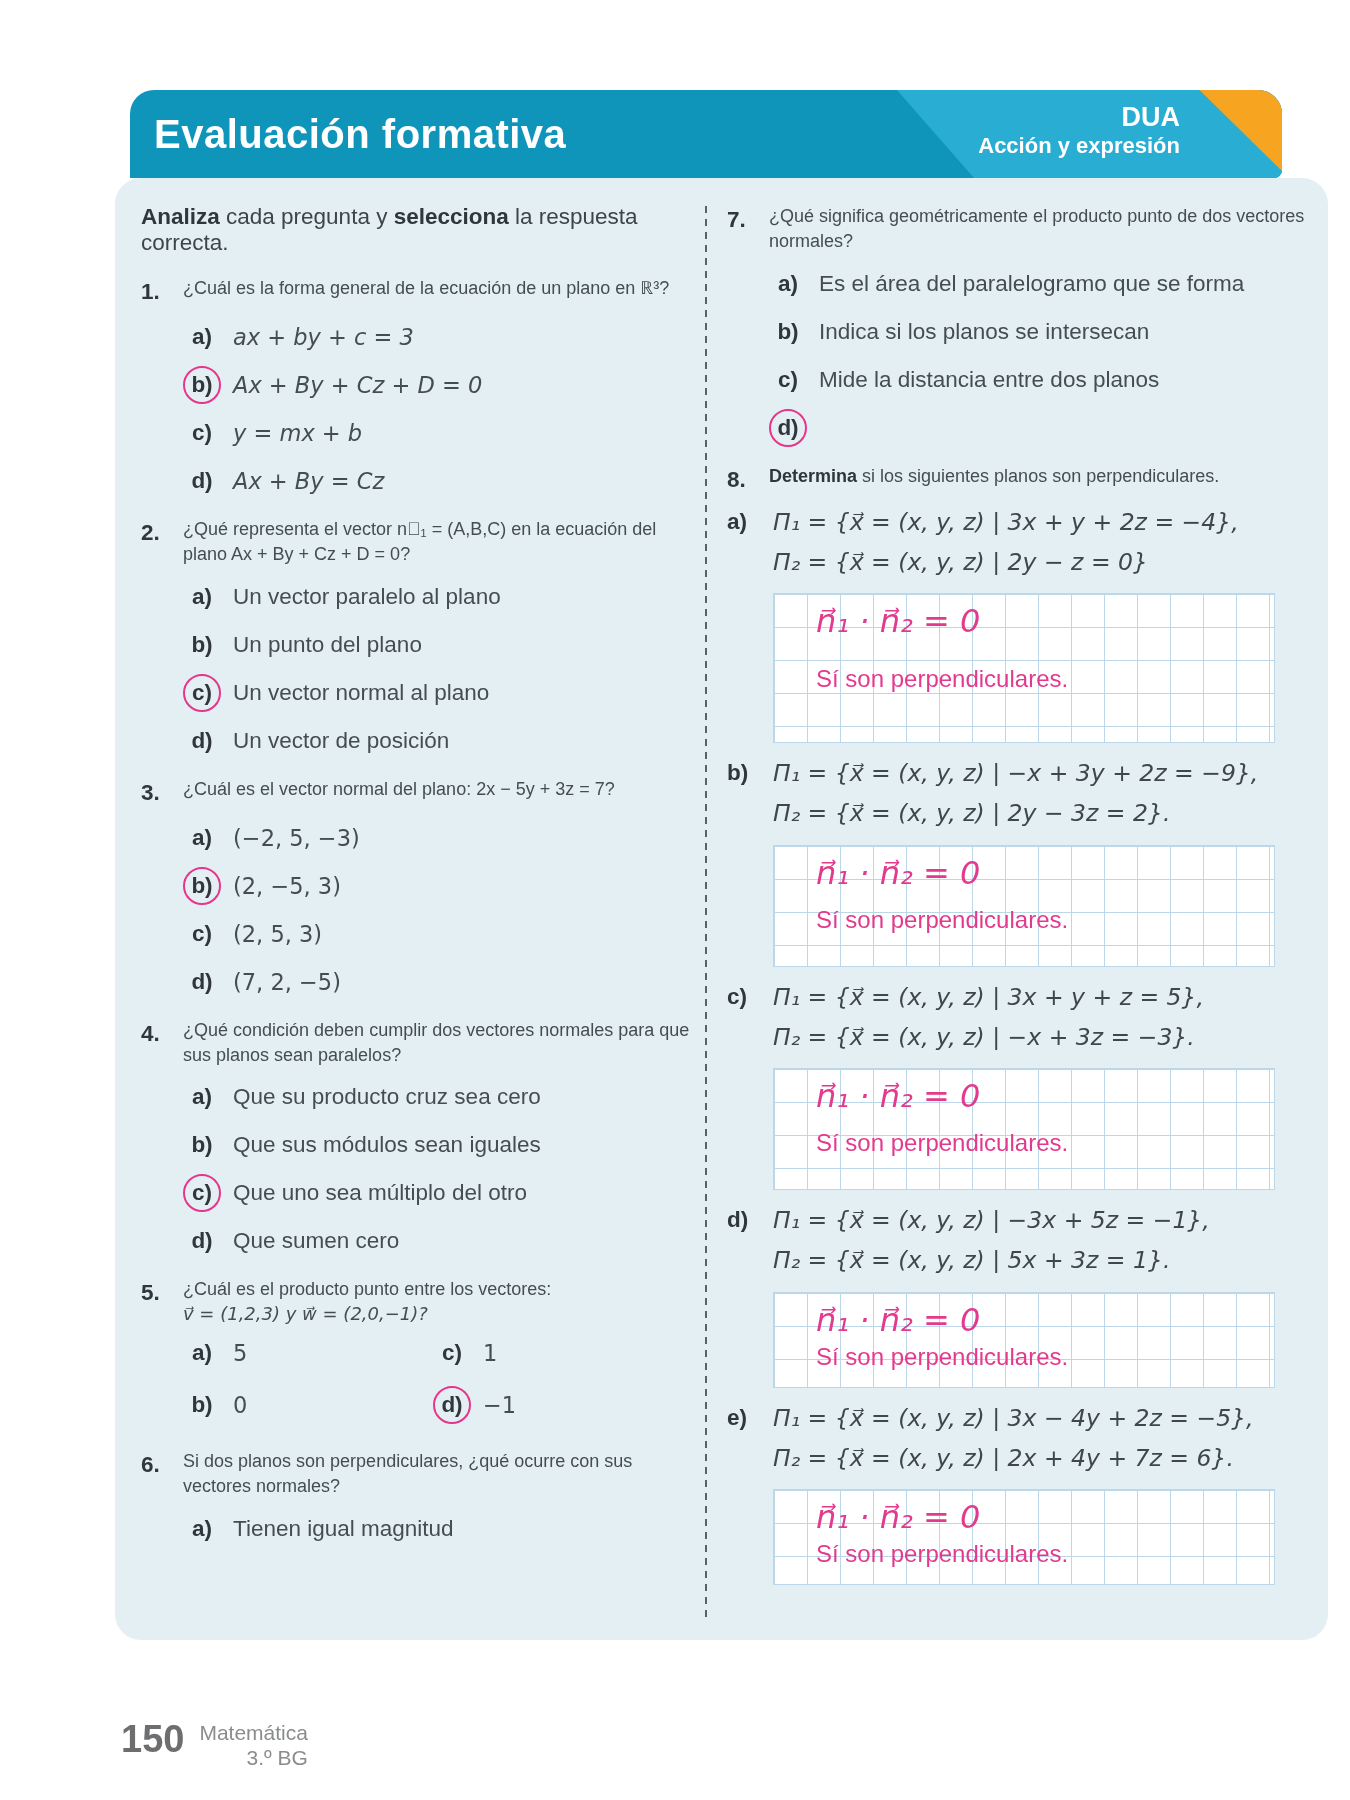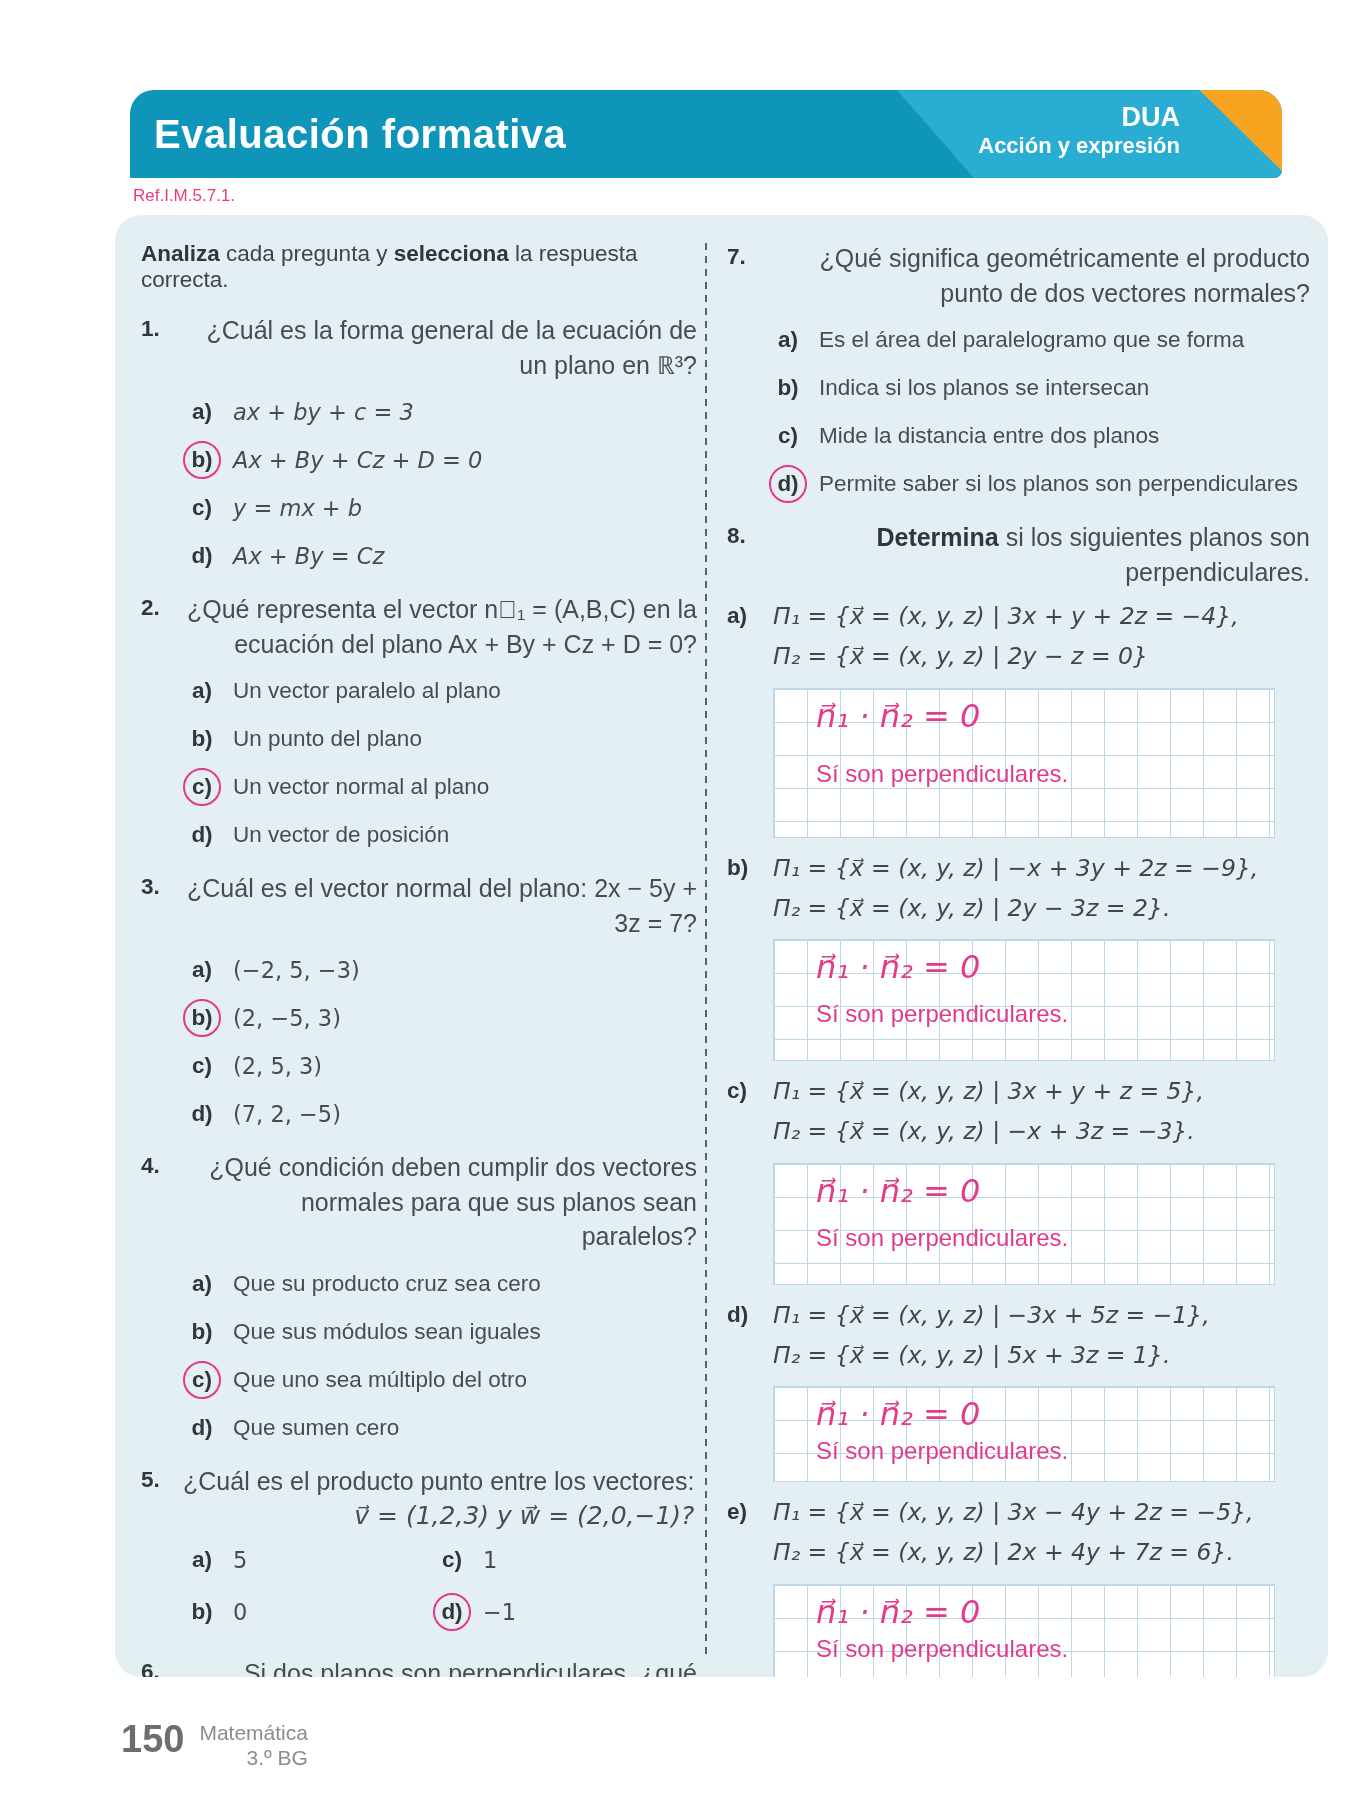--- a/index.html
+++ b/index.html
@@ -29,21 +29,21 @@
   .divider{width:2px;flex:none;margin:2px 10px 14px 8px;
      background-image:repeating-linear-gradient(to bottom,#54646b 0 7px,transparent 7px 13px);}
   .col-right{flex:1;padding-left:10px;min-width:0;}
 
   .intro{margin:0 0 20px;font-size:22.5px;color:#3e4549;}
   .b{font-weight:bold;color:#2f373c;}
 
   .question{margin-bottom:16px;}
   .q-head{display:flex;margin-bottom:10px;}
   .q-num{width:42px;flex:none;font-weight:bold;font-size:22.5px;color:#2f373c;line-height:1.38;}
-  .q-stem{font-size:25px;color:#454d52;line-height:1.38;text-align:right;}
+  .q-stem{font-size:18px;color:#454d52;line-height:1.38;}
   .opts{margin-left:42px;}
   .opt{display:flex;align-items:center;margin:4px 0 8px;min-height:40px;}
   .letter{width:38px;height:38px;flex:none;box-sizing:border-box;display:flex;align-items:center;
           justify-content:center;font-weight:bold;font-size:22.5px;color:#2f373c;margin-right:12px;}
   .circled{border:2.5px solid #e6368b;border-radius:50%;}
   .opt-text{font-size:22.5px;color:#454d52;text-align:center;}
   .formula{font-family:"DejaVu Sans",sans-serif;font-style:italic;}
   .num{font-family:"DejaVu Sans",sans-serif;font-style:normal;}
   .opts-grid{display:grid;grid-template-columns:250px 1fr;margin-left:42px;}
 
@@ -78,21 +78,20 @@
     <header class="banner">
       <div class="banner-cyan"></div>
       <div class="banner-orange"></div>
       <h1 class="banner-title">Evaluación formativa</h1>
       <div class="banner-dua">
         <div class="dua-title">DUA</div>
         <div class="dua-sub">Acción y expresión</div>
       </div>
     </header>
 
-    <div class="ref">Ref.I.M.5.7.1.</div>
 
     <section class="panel">
 
       <div class="col-left">
 
         <p class="intro"><span class="b">Analiza</span><span> cada pregunta y </span><span class="b">selecciona</span><span> la respuesta correcta.</span></p>
 
         <div class="question">
           <div class="q-head">
             <span class="q-num">1.</span>
@@ -253,21 +252,20 @@
             <div class="opt">
               <span class="letter">b)</span>
               <span class="opt-text">Indica si los planos se intersecan</span>
             </div>
             <div class="opt">
               <span class="letter">c)</span>
               <span class="opt-text">Mide la distancia entre dos planos</span>
             </div>
             <div class="opt">
               <span class="letter circled">d)</span>
-              <span class="opt-text">Permite saber si los planos son perpendiculares</span>
             </div>
           </div>
         </div>
 
         <div class="question">
           <div class="q-head">
             <span class="q-num">8.</span>
             <div class="q-stem"><span class="b">Determina</span><span> si los siguientes planos son perpendiculares.</span></div>
           </div>
 

